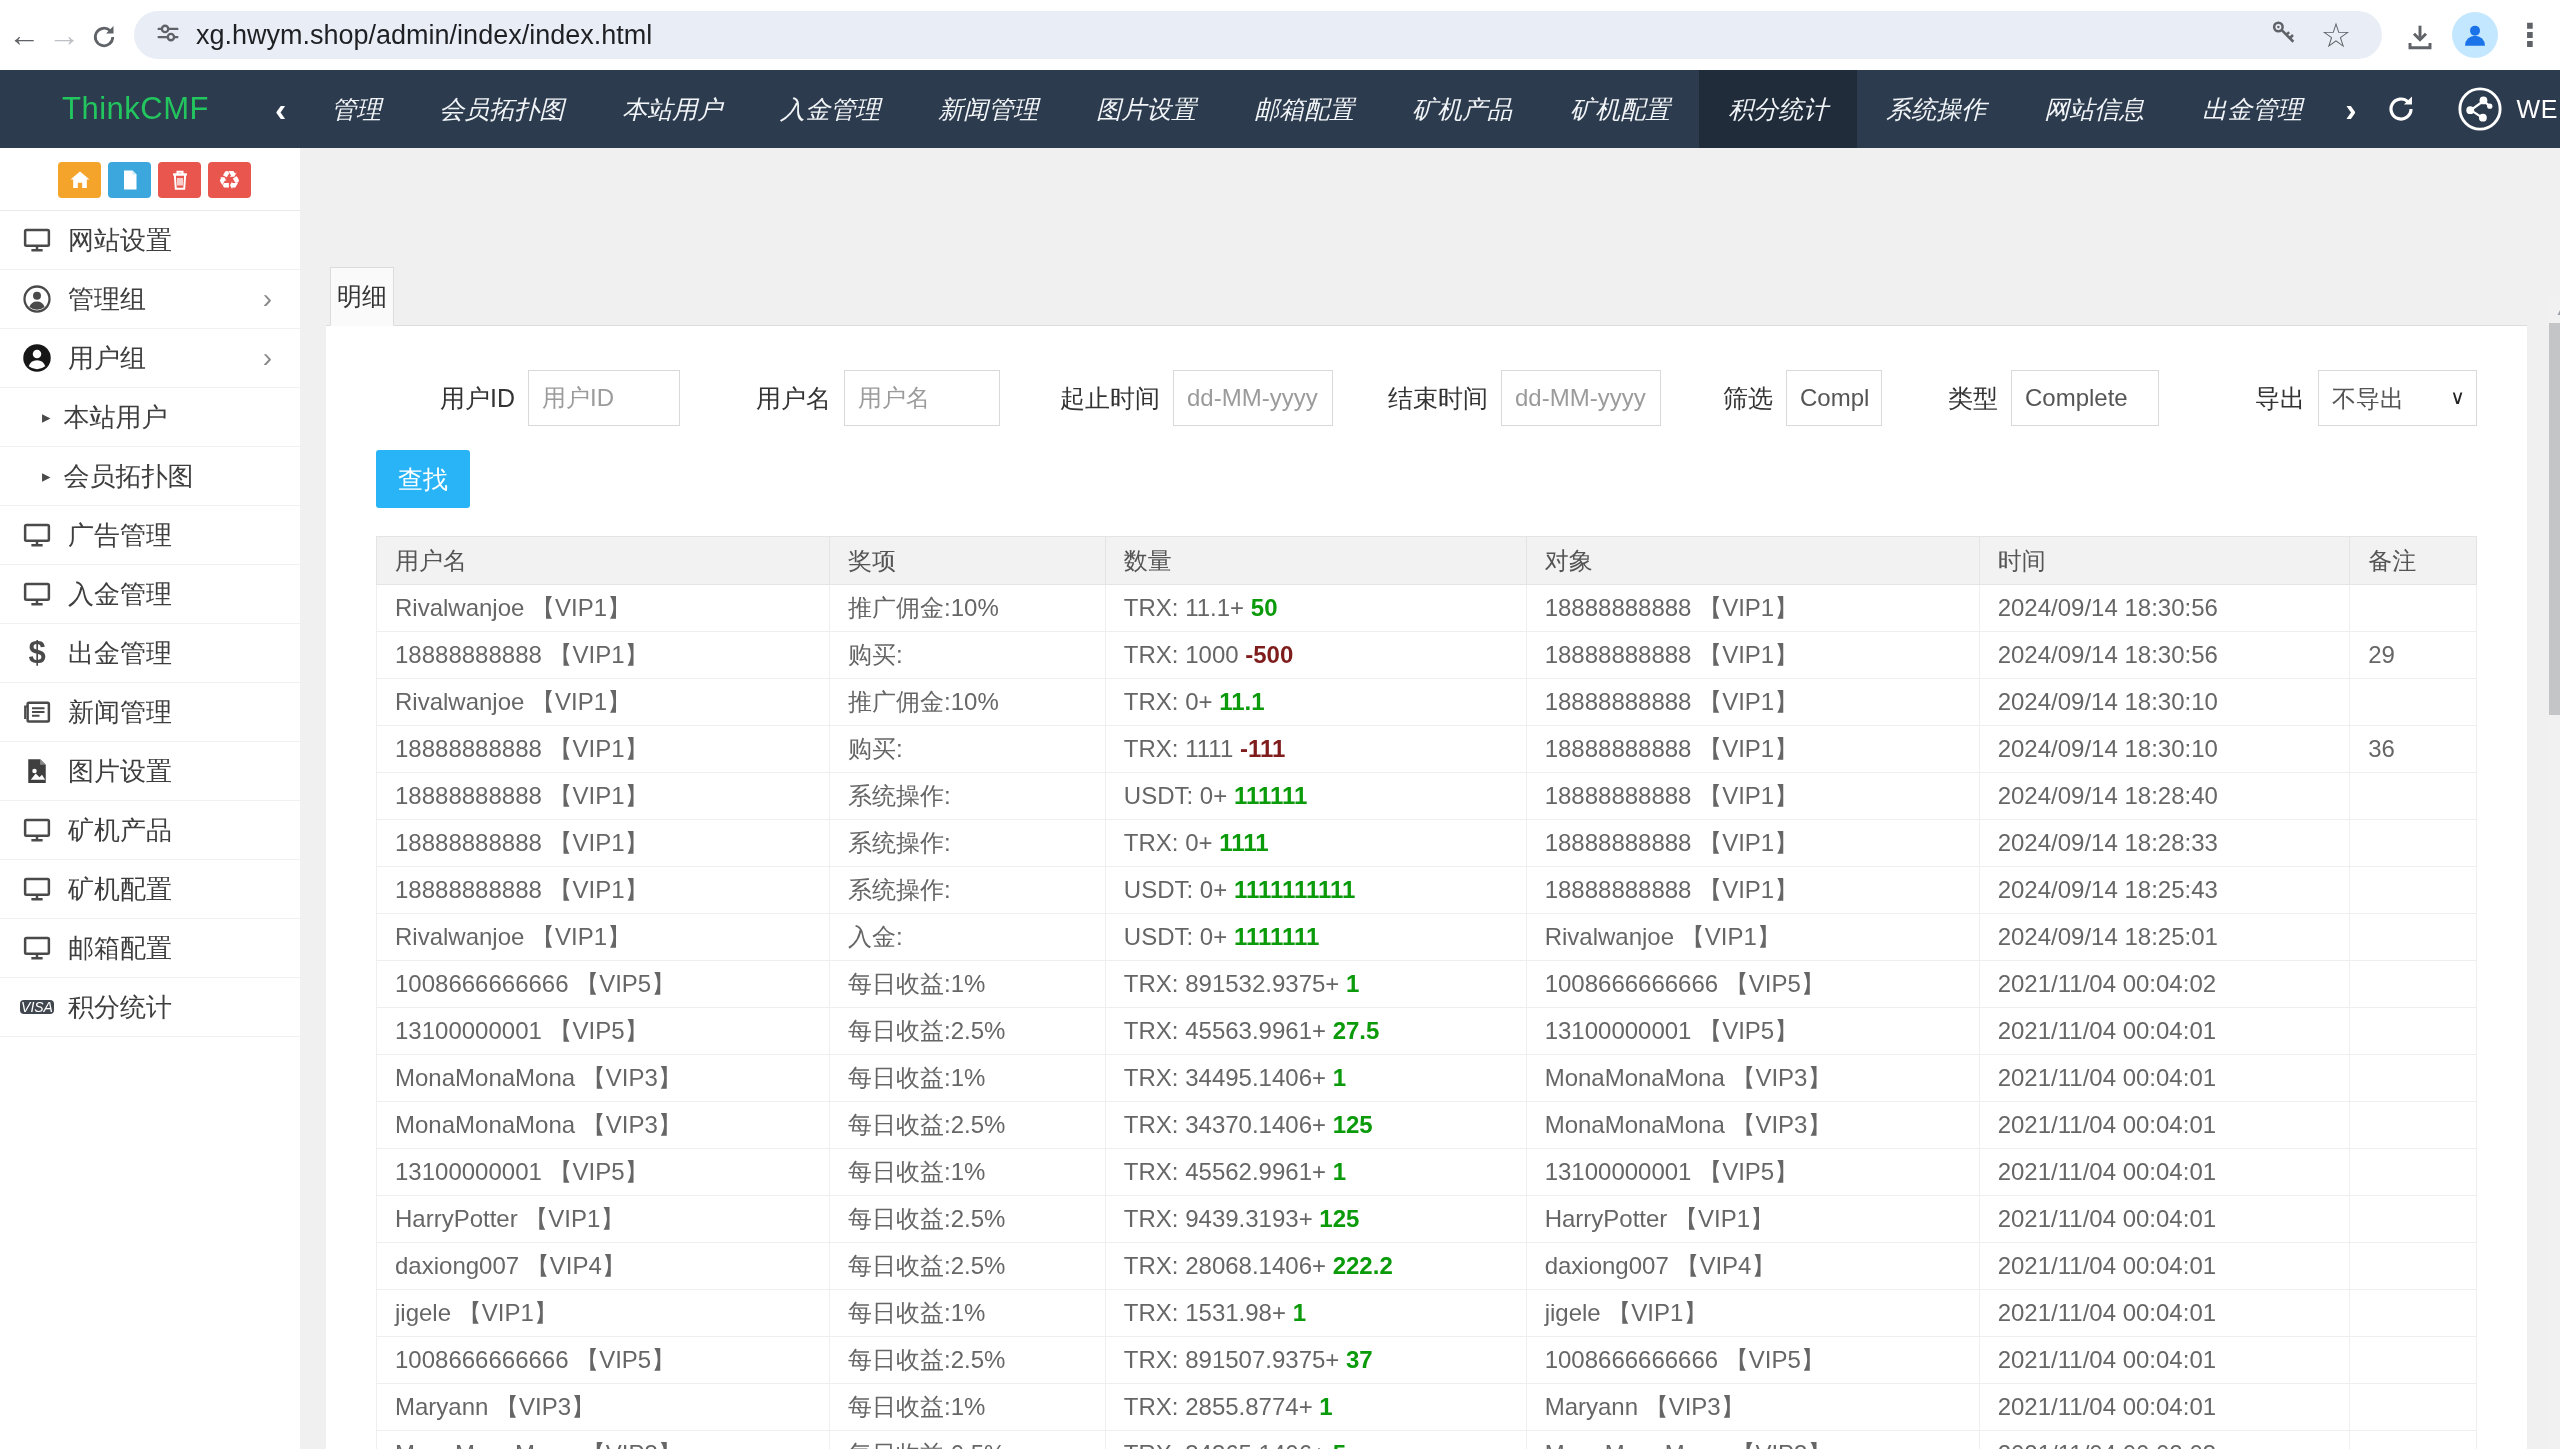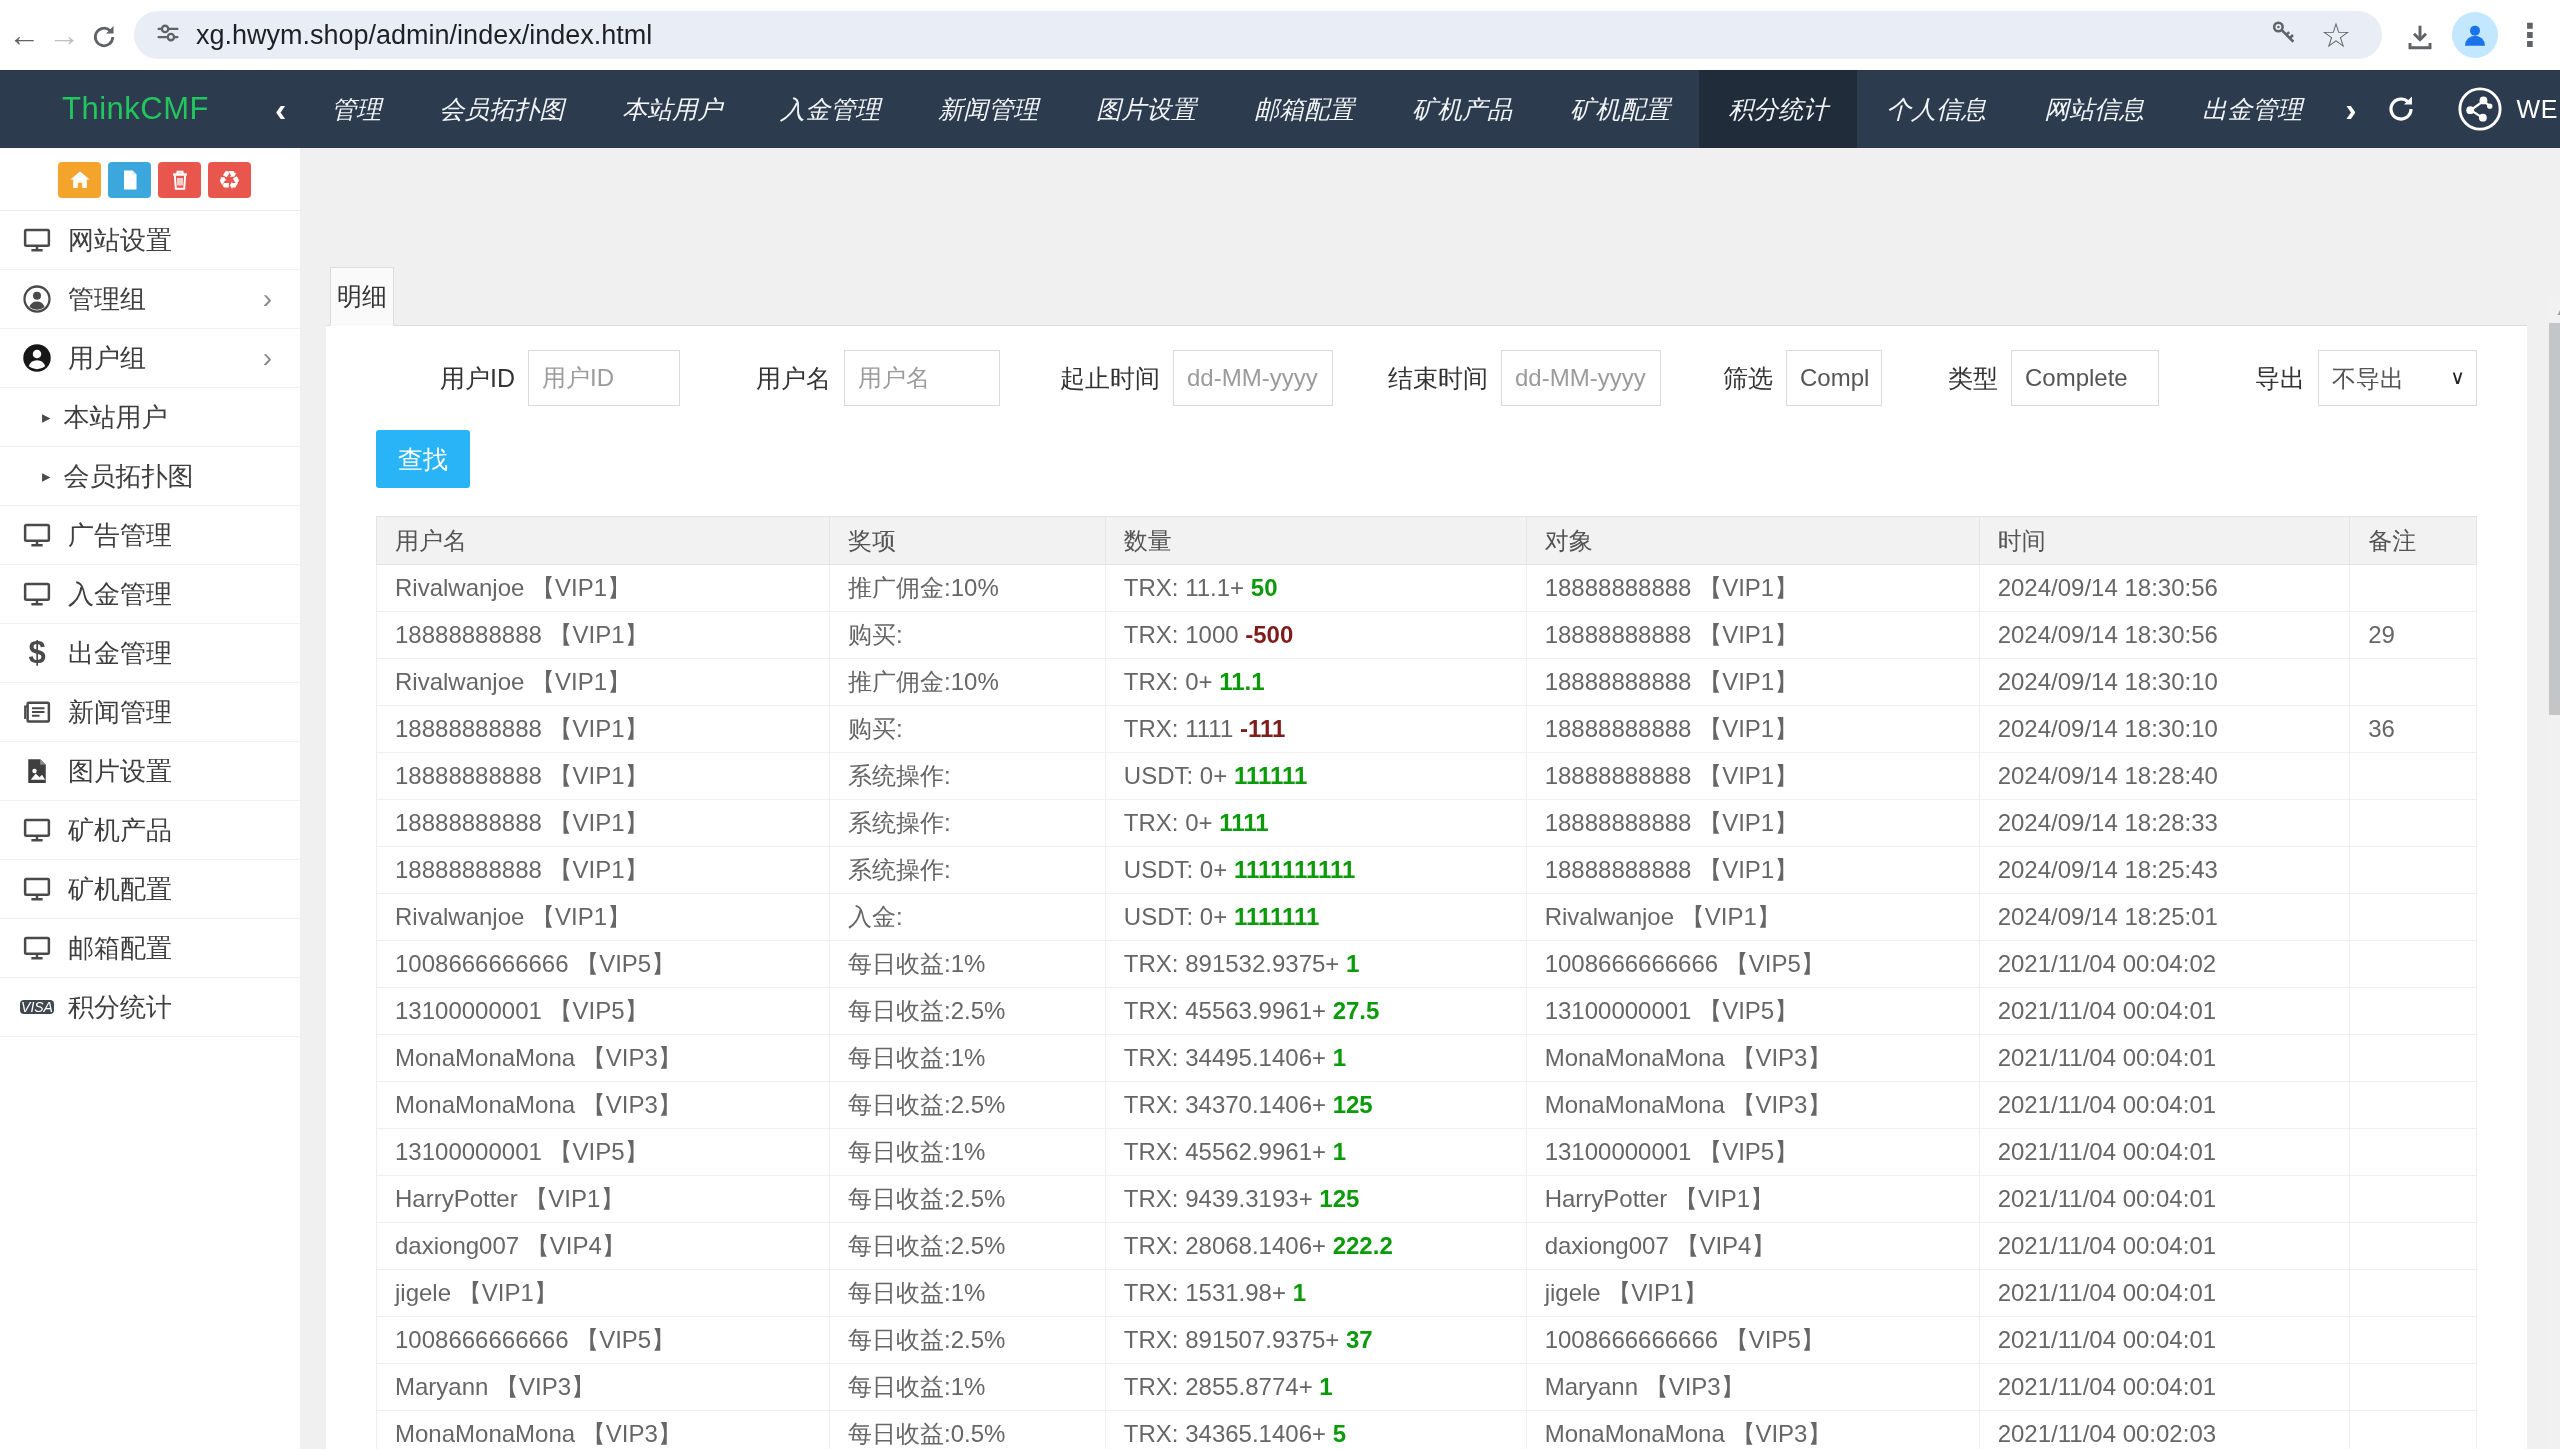--- a/index.html
+++ b/index.html
@@ -50,21 +50,21 @@
 
   
   .content { flex:1; position:relative; }
   .card-area { margin:114px 48px 0 26px; }
   .tabbar { height:64px; border-bottom:1px solid #dcdcdc; position:relative; }
   .tab { position:absolute; left:4px; bottom:-1px; height:59px; min-width:58px; padding:0 6px;
     background:#fafafa; border:1px solid #dcdcdc; border-bottom:1px solid #fafafa;
     display:flex; align-items:center; justify-content:center; font-size:25px; color:#333; cursor:pointer; }
   .card { background:#ffffff; padding:0 50px; height:1123px; overflow:hidden; }
 
-  .filter-row { display:flex; align-items:center; padding-top:24px; font-size:25px; color:#333; }
+  .filter-row { display:flex; align-items:center; padding-top:44px; font-size:25px; color:#333; }
   .fgroup { display:flex; align-items:center; }
   .fgroup label { margin-right:13px; white-space:nowrap; }
   .fgroup input, .fgroup .selwrap select { height:56px; border:1px solid #d9d9d9; background:#fff;
     font-size:24px; color:#555; padding:0 13px; outline:none; font-family:inherit; }
   .fgroup input::placeholder { color:#9b9b9b; }
   .selwrap { position:relative; }
   .selwrap select { appearance:none; -webkit-appearance:none; border:1px solid #8f8f8f; padding-right:40px; color:#222; }
   .selwrap:after { content:"∨"; position:absolute; right:12px; top:50%; transform:translateY(-54%);
     font-size:20px; color:#222; pointer-events:none; }
   .g1{margin-left:64px}.g2{margin-left:76px}.g3{margin-left:60px}.g4{margin-left:55px}
@@ -145,21 +145,21 @@
       <span class="nav-item">管理</span>
       <span class="nav-item">会员拓扑图</span>
       <span class="nav-item">本站用户</span>
       <span class="nav-item">入金管理</span>
       <span class="nav-item">新闻管理</span>
       <span class="nav-item">图片设置</span>
       <span class="nav-item">邮箱配置</span>
       <span class="nav-item">矿机产品</span>
       <span class="nav-item">矿机配置</span>
       <span class="nav-item active">积分统计</span>
-      <span class="nav-item">个人信息</span>
+      <span class="nav-item">系统操作</span>
       <span class="nav-item">网站信息</span>
       <span class="nav-item">出金管理</span>
     </div>
   <div class="nav-right">
     <span class="nav-chev">›</span>
     <span class="nav-refresh">
       <svg width="32" height="32" viewBox="0 0 24 24">
           <path d="M19.5 12a7.5 7.5 0 1 1-2.2-5.3" fill="none" stroke="#fff" stroke-width="2.4"></path>
           <path d="M20.2 2.6v6h-6z" fill="#fff"></path>
         </svg>

